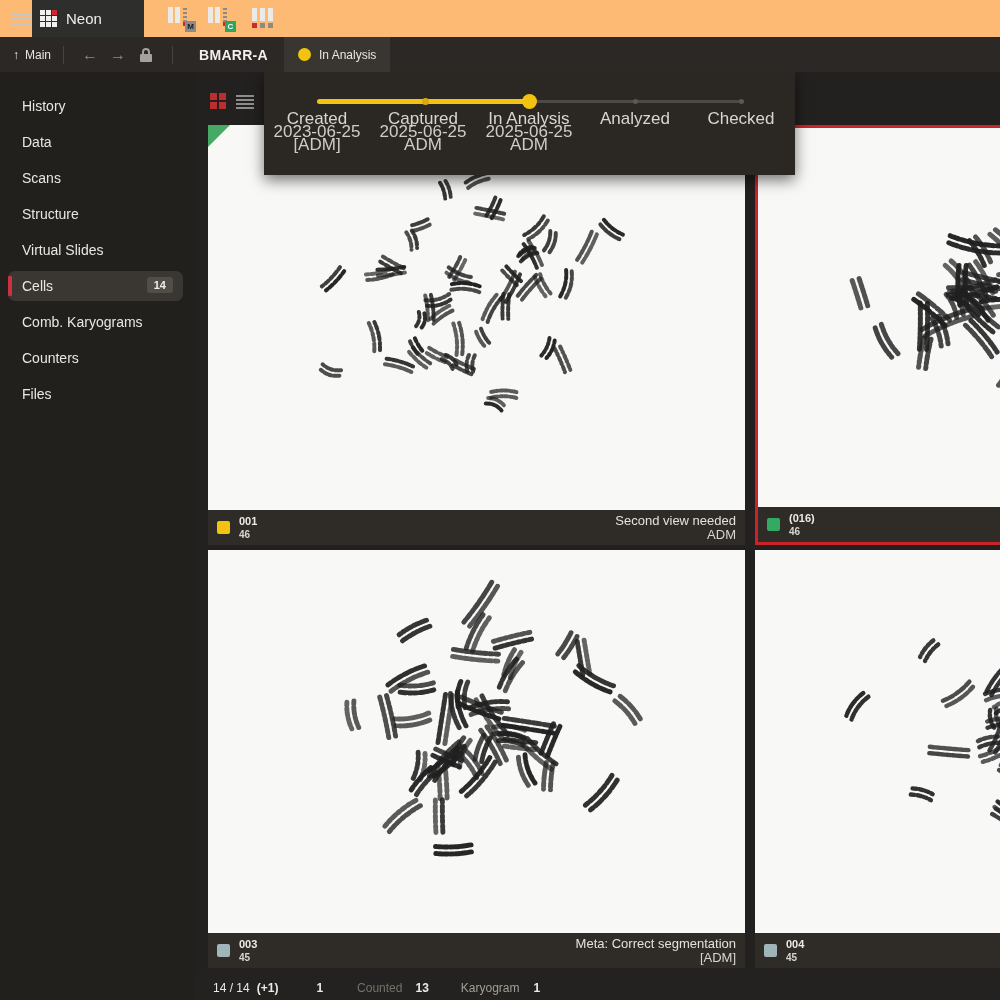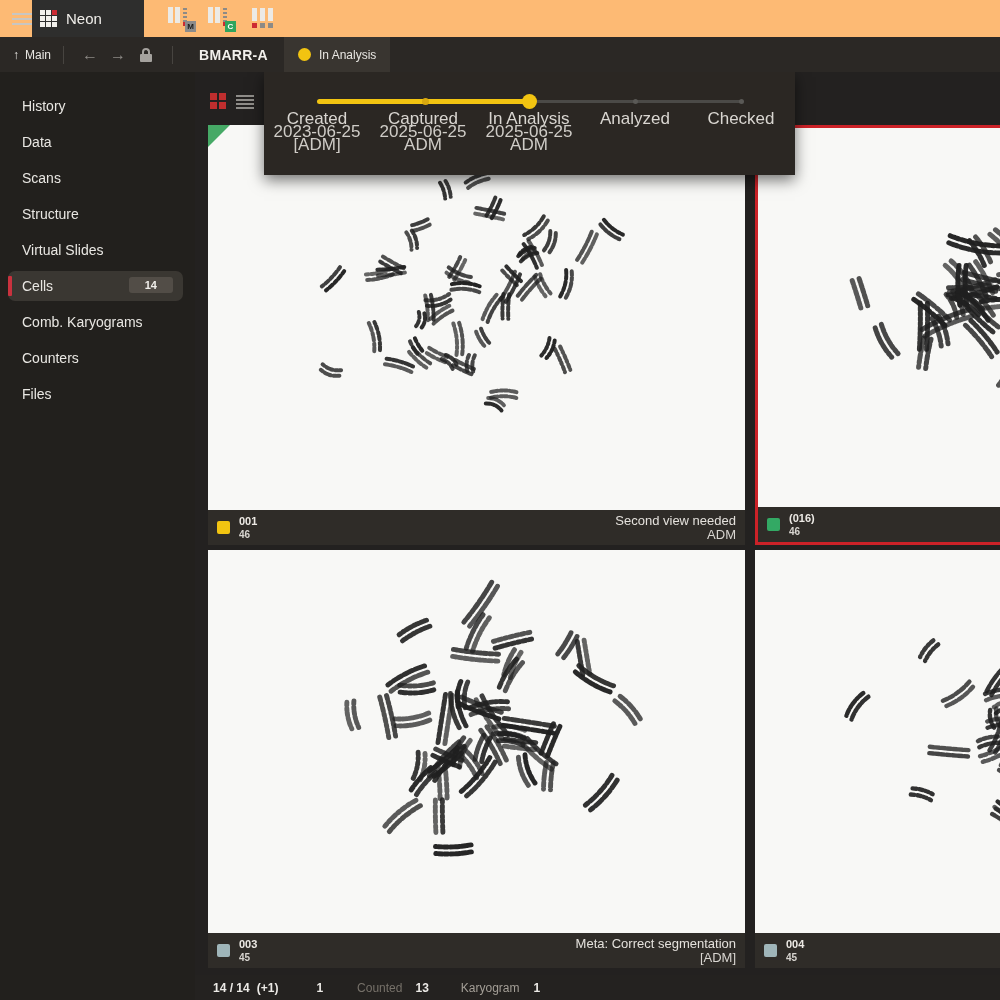--- a/index.html
+++ b/index.html
@@ -46,21 +46,21 @@
   .status-label { color:#e8e6e2; font-size:12px; }
 
   
   .sidebar { position:absolute; left:0; top:72px; width:195px; height:928px; background:#22201d; z-index:10; }
   .side-item { position:relative; height:36px; display:flex; align-items:center; padding-left:22px; color:#e9e7e3; font-size:14px; cursor:pointer; }
   .side-item.selected { background:#3a3732; border-radius:7px; margin:0 12px 0 8px; padding-left:14px; height:30px; }
   .side-list { padding-top:16px; display:flex; flex-direction:column; gap:0; }
   .side-row { height:36px; display:flex; align-items:center; }
   .side-row > .side-item { flex:1; }
   .accent { position:absolute; left:0; top:5px; width:4px; height:20px; background:#c9323e; border-radius:1px; }
-  .count-badge { position:absolute; right:10px; top:6px; background:#524d47; color:#f0eeea; font-size:11px; font-weight:bold; border-radius:3px; padding:2px 16px; }
+  .count-badge { position:absolute; right:10px; top:6px; background:#524d47; color:#f0eeea; font-size:11px; font-weight:bold; border-radius:3px; padding:2px 7px; }
 
   
   .view-toggle { position:absolute; top:93px; z-index:4; cursor:pointer; }
   .grid-icon { left:210px; width:17px; height:17px; display:grid; grid-template-columns:7px 7px; grid-template-rows:7px 7px; gap:2px; }
   .grid-icon i { background:#bf2e2e; }
   .list-icon { left:236px; width:18px; height:17px; display:flex; flex-direction:column; gap:2px; justify-content:center; }
   .list-icon i { height:2px; background:#8f8d89; }
 
   
   .popup { position:absolute; left:264px; top:72px; width:531px; height:103px; background:#2b2723; box-shadow:0 5px 14px rgba(0,0,0,.55); z-index:15; }
@@ -87,21 +87,21 @@
   .tf-right { margin-left:auto; text-align:right; color:#e4e1dc; font-size:13px; line-height:14px; }
   .tf-right .l2 { color:#d8d5d0; }
 
   .t1 { left:208px; top:125px; width:537px; height:420px; }
   .t2 { left:755px; top:125px; width:537px; height:420px; }
   .t3 { left:208px; top:550px; width:537px; height:418px; }
   .t4 { left:755px; top:550px; width:537px; height:418px; }
 
   
   .statusbar { position:absolute; left:195px; top:975px; width:805px; height:25px; background:#242220; display:flex; align-items:center; z-index:5; color:#eceae6; font-size:12px; }
-  .sb-total { margin-left:18px; font-weight:bold; }
+  .sb-total { margin-left:18px; font-weight:normal; }
   .sb-plus { margin-left:7px; font-weight:bold; }
   .sb-v1 { margin-left:38px; font-weight:bold; }
   .sb-counted { margin-left:34px; color:#767169; }
   .sb-counted-v { margin-left:13px; font-weight:bold; }
   .sb-karyo { margin-left:32px; color:#a39e96; }
   .sb-karyo-v { margin-left:14px; font-weight:bold; }
 </style>
 </head>
 <body>
 

